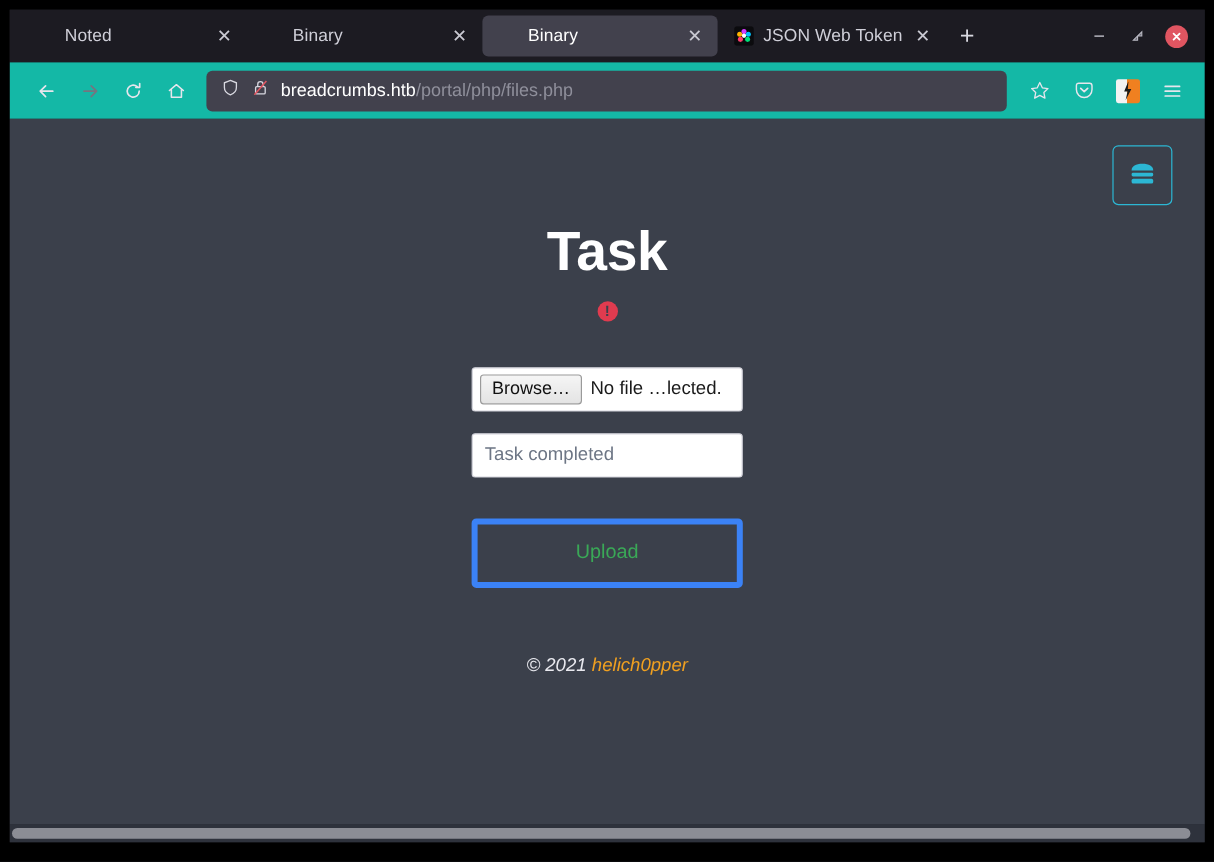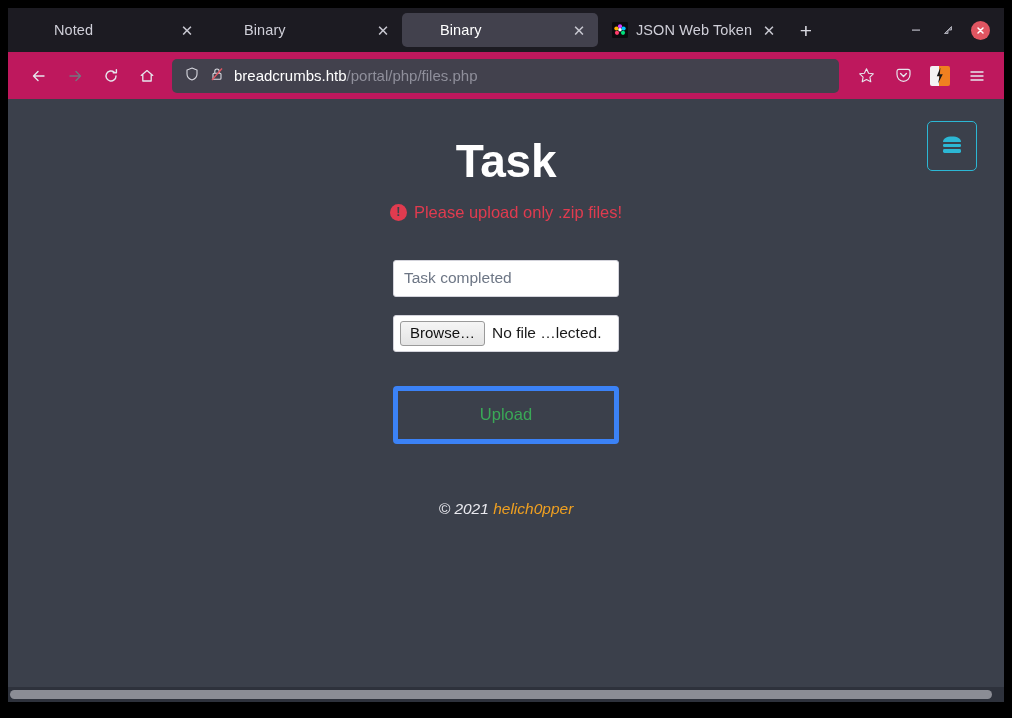--- a/index.html
+++ b/index.html
@@ -102,21 +102,21 @@
     border-radius: 50%;
     background: #e05561;
     color: #ffffff;
     font-size: 12px;
     font-weight: bold;
   }
 
   
   .navbar {
     height: 47px;
-    background: #be185d;
+    background: #14b8a6;
     display: flex;
     align-items: center;
     padding: 0 10px 0 14px;
     gap: 2px;
     flex: 0 0 auto;
   }
   .navbtn {
     width: 34px; height: 32px;
     display: flex; align-items: center; justify-content: center;
     border-radius: 4px;
@@ -180,21 +180,21 @@
   }
   .burger {
     width: 26px;
     height: 22px;
     position: relative;
   }
   .burger svg { display: block; }
 
   .page {
     width: 100%;
-    padding-top: 38px;
+    padding-top: 86px;
     display: flex;
     flex-direction: column;
     align-items: center;
   }
   .title {
     font-size: 46px;
     line-height: 1.06;
     font-weight: bold;
     color: #ffffff;
     text-align: center;
@@ -438,33 +438,32 @@
       </span>
     </div>
 
     <div class="page">
       <h1 class="title">
         <span>Task</span><br>
       </h1>
 
       <div class="warning">
         <span class="warn-icon">!</span>
-        <span>Please upload only .zip files!</span>
       </div>
 
       <div class="form">
-        <div class="field">
-          <span>Task completed</span>
-        </div>
-
         <div class="field file-field">
           <span class="browse-btn">Browse…</span>
           <span class="file-status">No file …lected.</span>
         </div>
 
+        <div class="field">
+          <span>Task completed</span>
+        </div>
+
         <div class="upload-btn">Upload</div>
       </div>
 
       <div class="footer">
         <span>© 2021 </span><span class="author">helich0pper</span>
       </div>
     </div>
   </div>
 
   <div class="hscroll">

